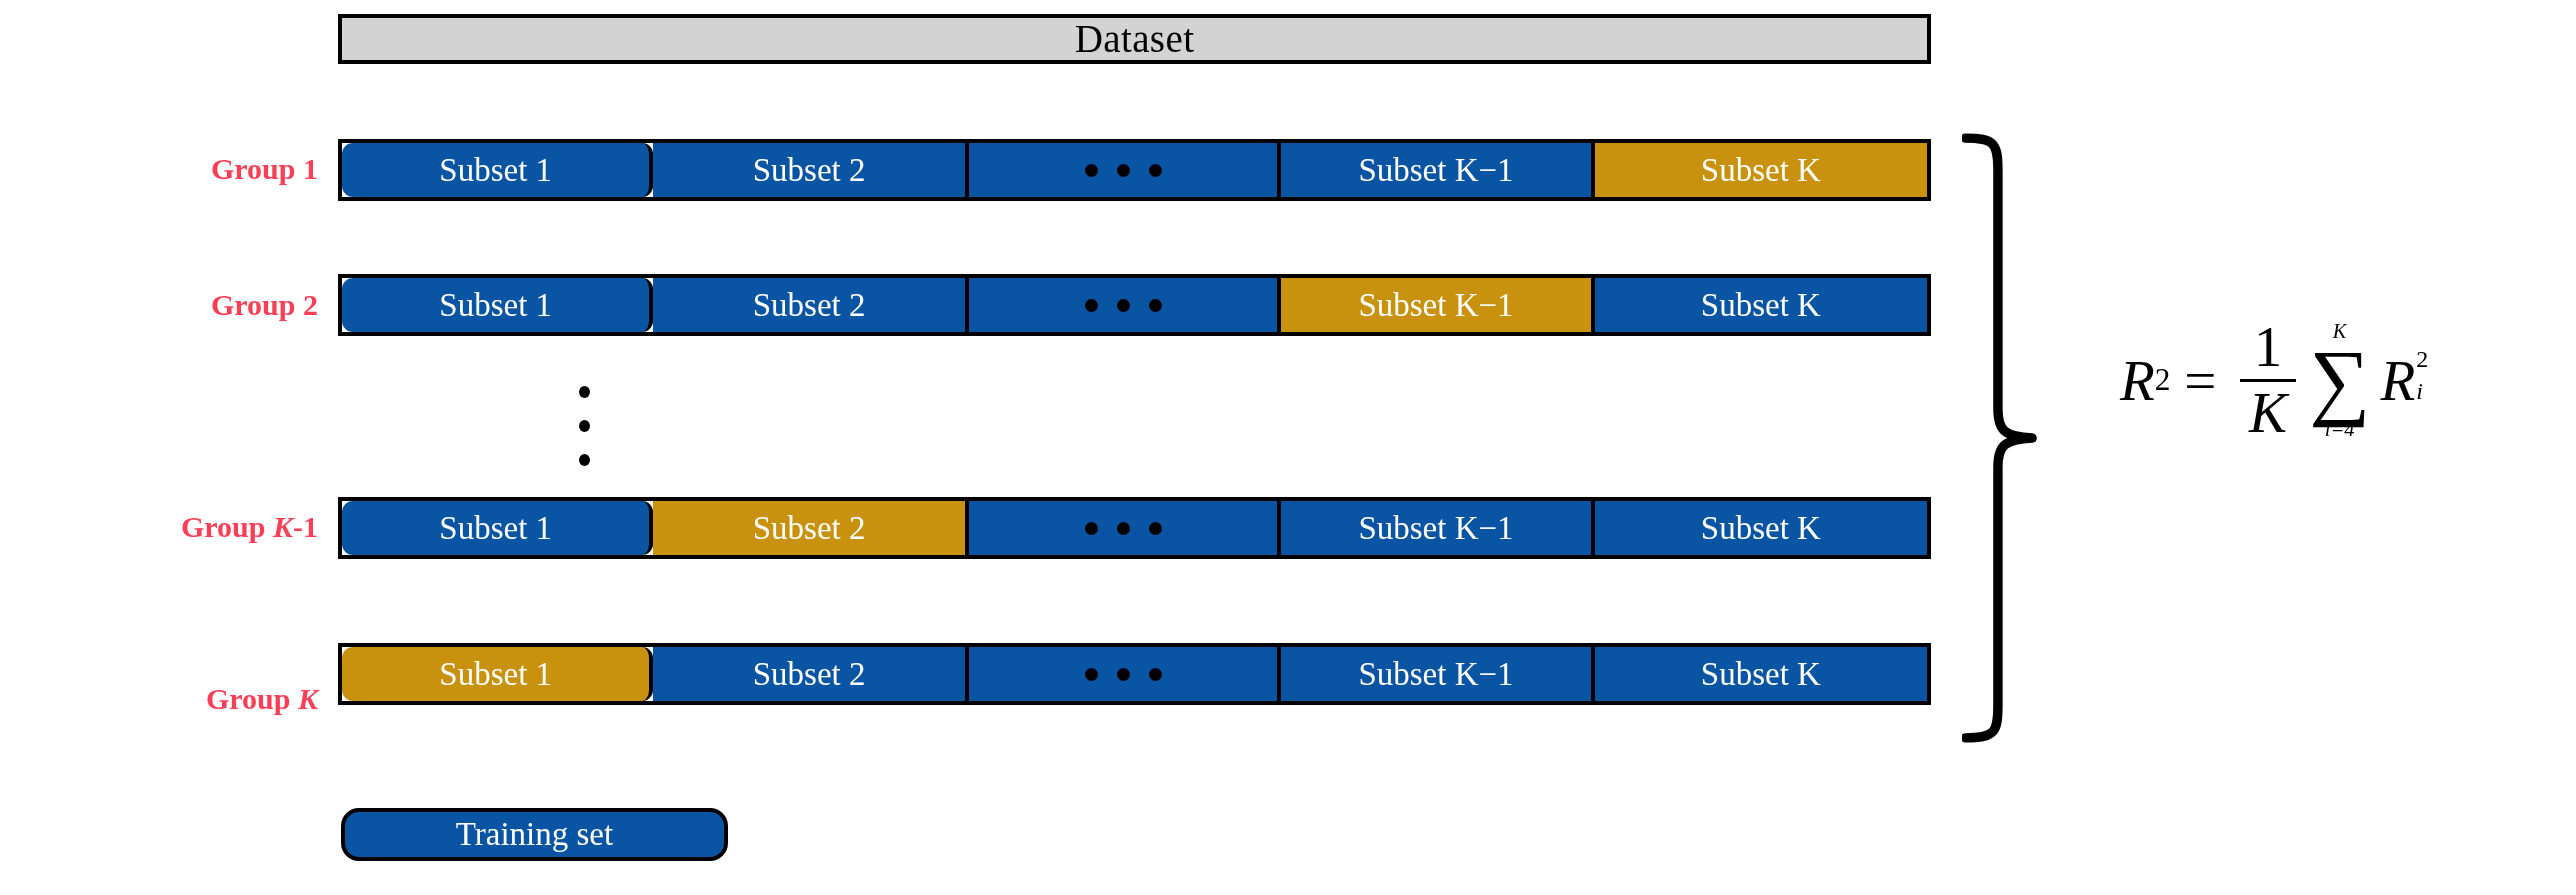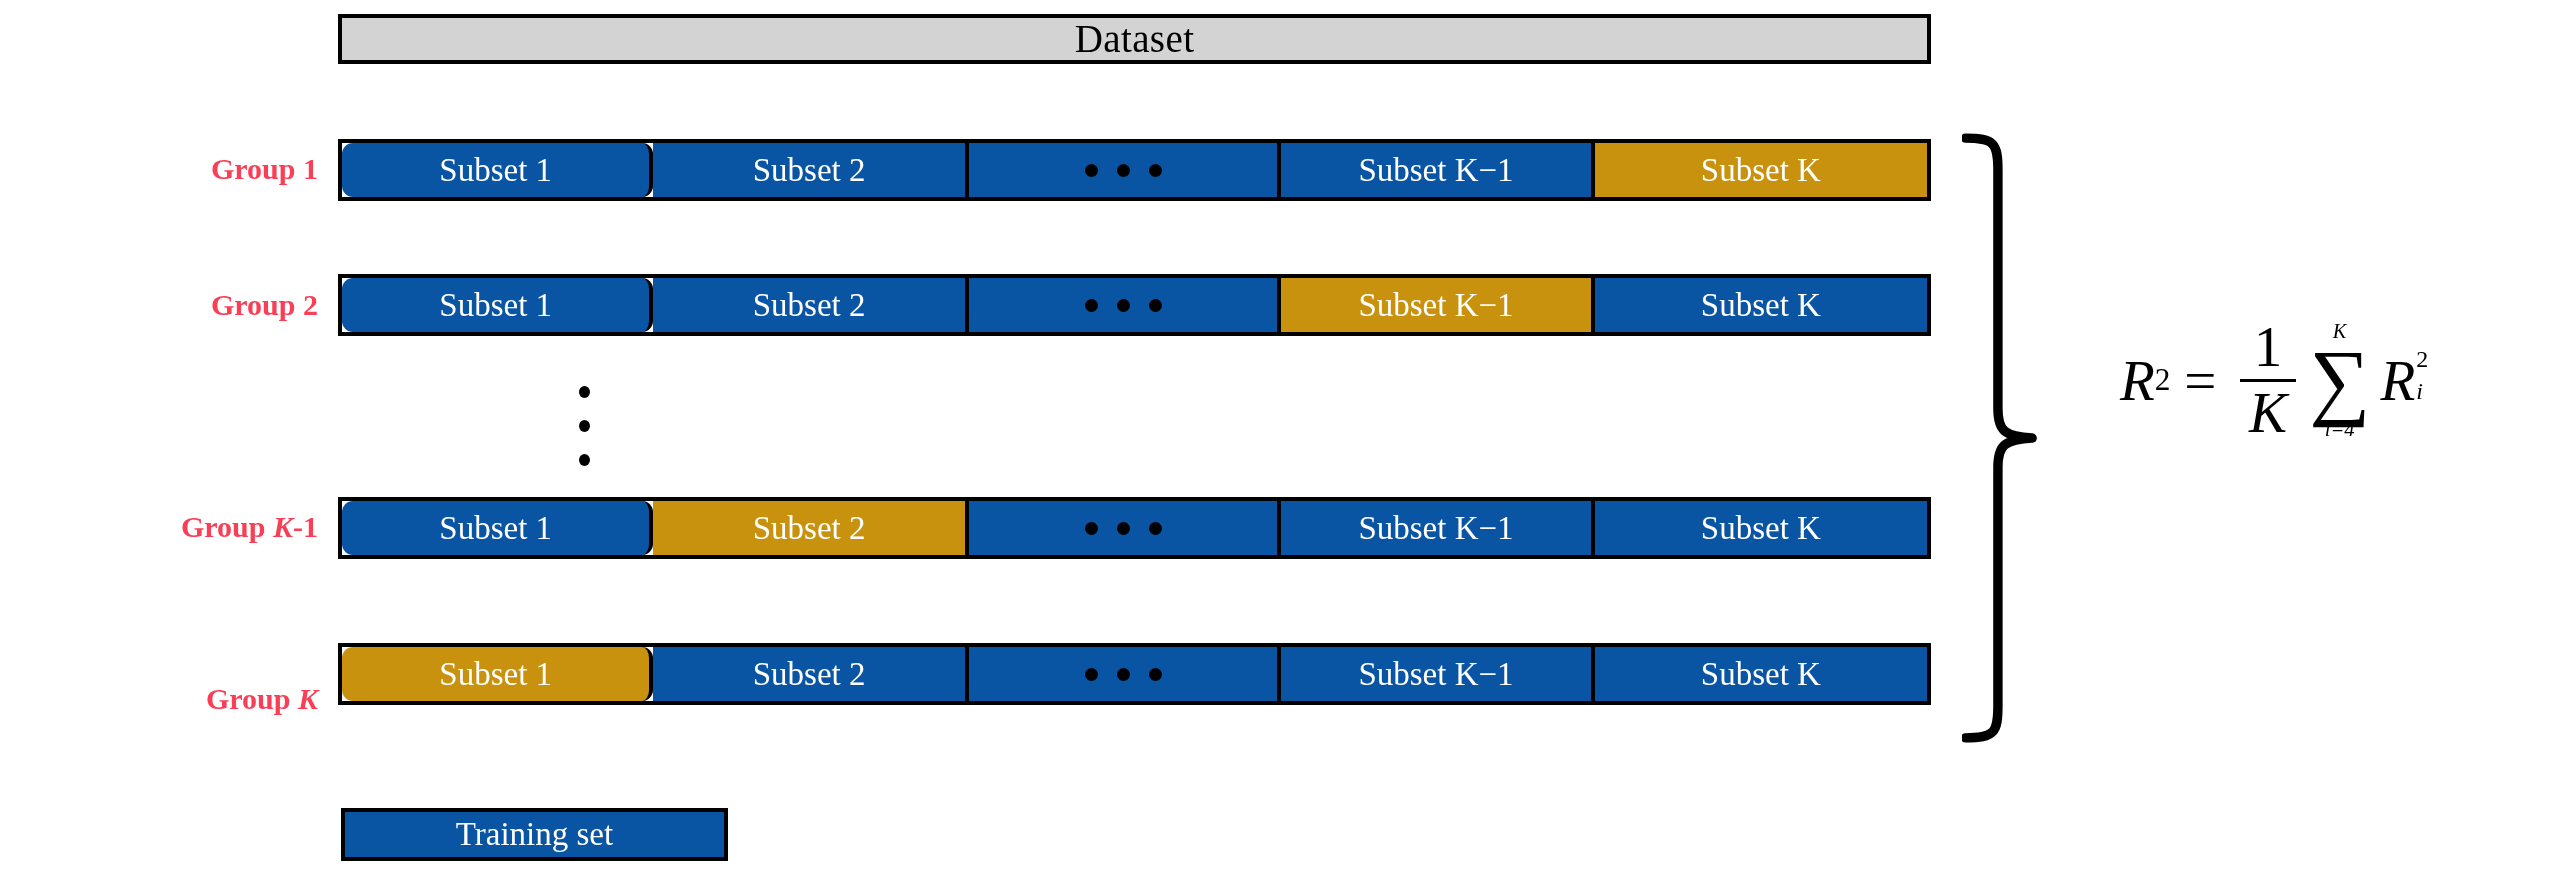--- a/index.html
+++ b/index.html
@@ -196,20 +196,21 @@
     justify-content: center;
     color: #ffffff;
     font-size: 33px;
     white-space: nowrap;
   }
   #legend-train {
     left: 341px;
     top: 808px;
     width: 387px;
     background: #0a54a4;
+    border-radius: 18px;
   }
   #legend-valid {
     left: 814px;
     top: 808px;
     width: 403px;
     background: #fbb982;
   }
 </style>
 </head>
 <body>

